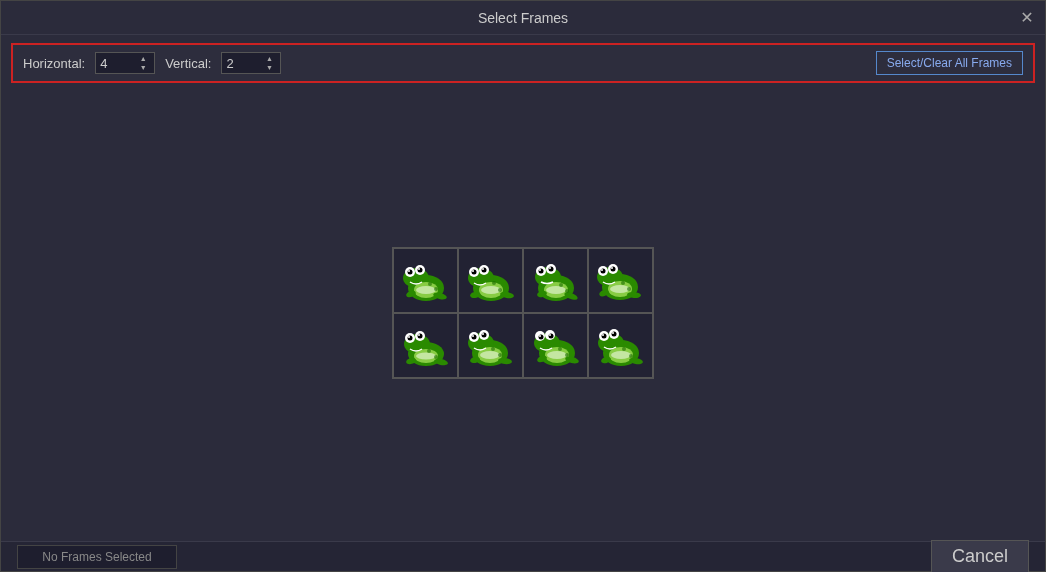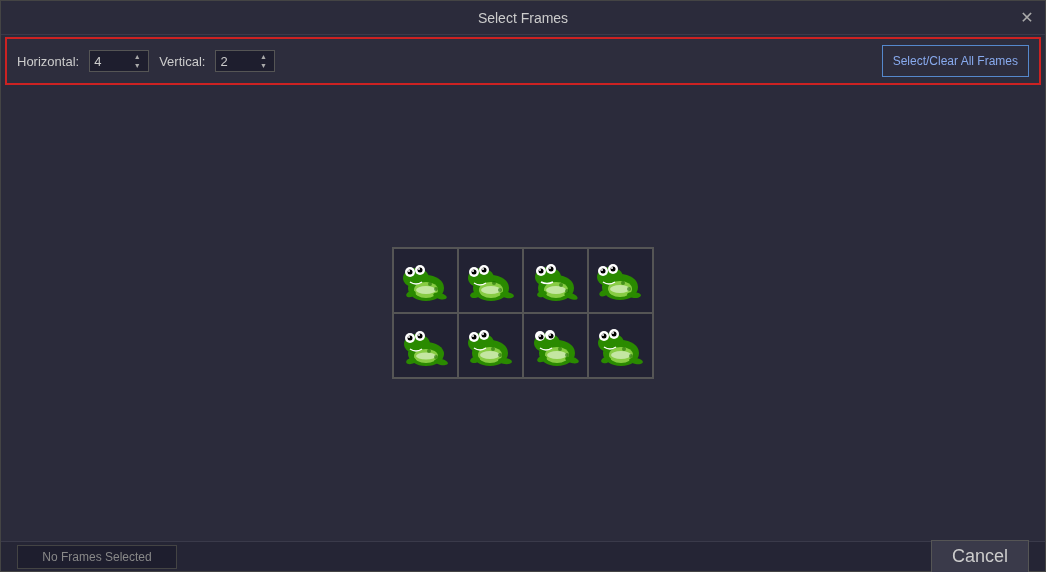--- a/index.html
+++ b/index.html
@@ -52,21 +52,21 @@
       justify-content: center;
     }
     .toolbar {
       background: #2d2d3d;
       display: flex;
       align-items: center;
       justify-content: space-between;
       padding: 6px 10px;
       border: 2px solid #cc2222;
       border-left: 2px solid #cc2222;
-      margin: 2px;
+      margin: 8px;
       position: absolute;
       top: 34px;
       left: 2px;
       right: 2px;
       z-index: 10;
     }
     .toolbar-left {
       display: flex;
       align-items: center;
       gap: 10px;
@@ -111,21 +111,21 @@
       align-items: center;
       justify-content: center;
     }
     .select-all-btn {
       background: #2d2d3d;
       border: 1px solid #5588cc;
       color: #88aaee;
       font-size: 12px;
       padding: 3px 10px;
       cursor: pointer;
-      height: 32px;
+      height: 24px;
     }
     .content {
       flex: 1;
       display: flex;
       align-items: center;
       justify-content: center;
       margin-top: 50px;
       position: relative;
     }
     .frame-grid {

